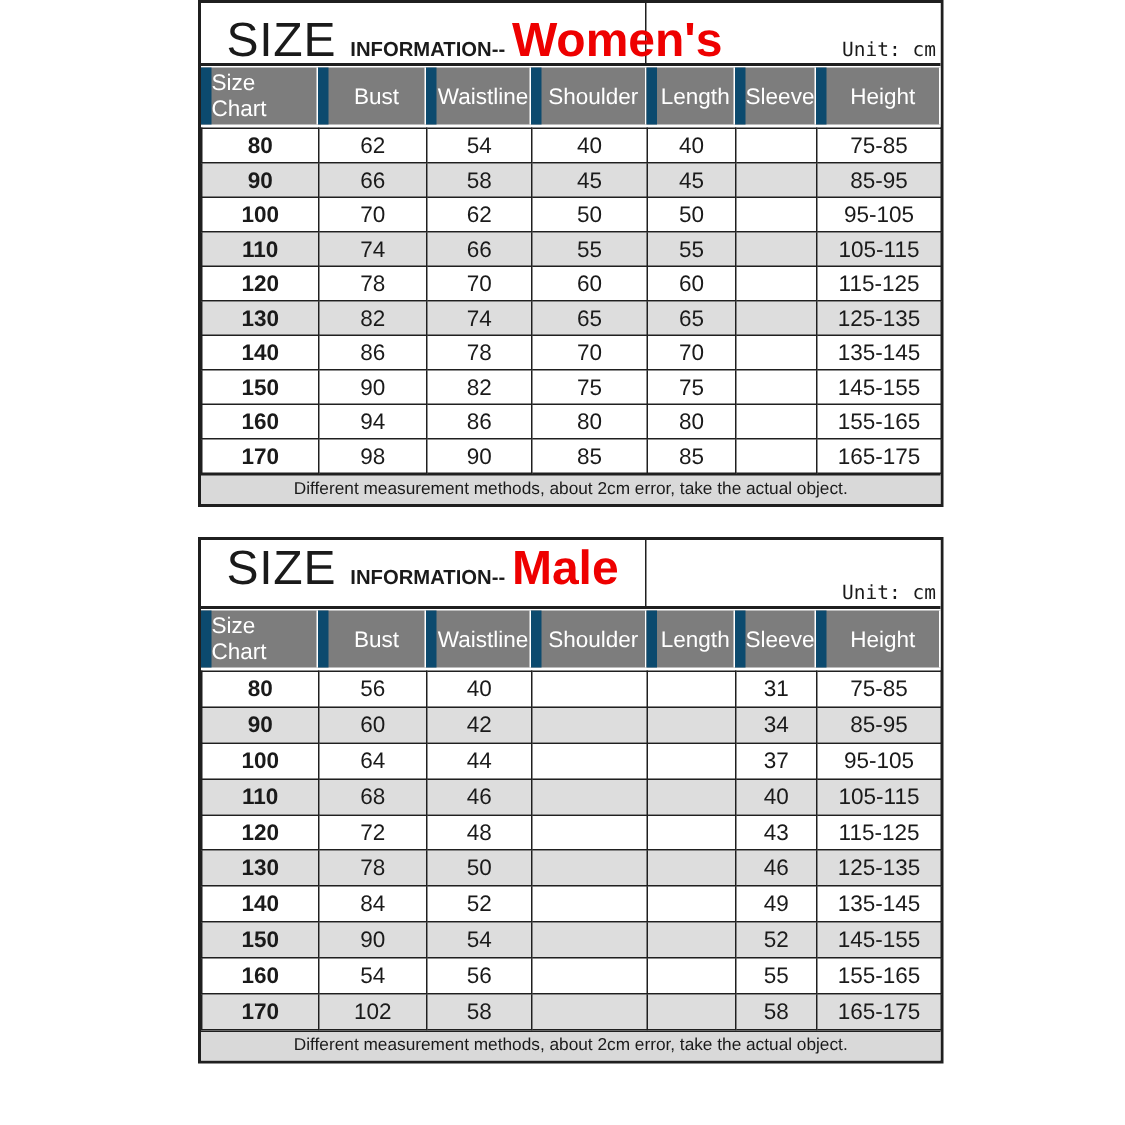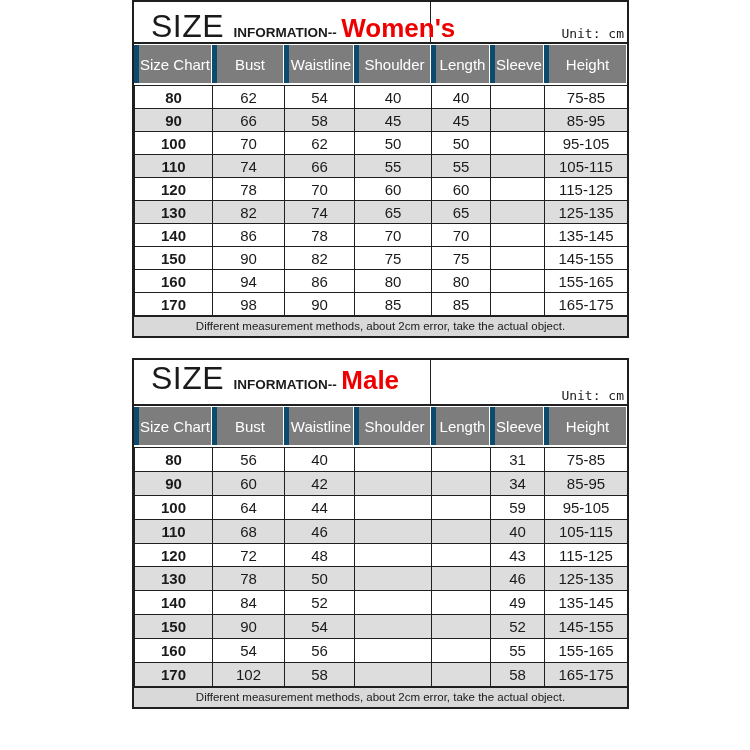--- a/index.html
+++ b/index.html
@@ -20,27 +20,27 @@
   .size-table.women{top:0;}
   .size-table.male{top:358px;}
 
   
   .title-row{display:flex;height:42px;border-bottom:2px solid var(--border-dark);background:#fff;}
   .male .title-row{height:46px;}
   .title-left{width:297px;border-right:1px solid var(--border-dark);white-space:nowrap;padding:6px 0 0 17px;}
   .male .title-left{padding-top:0;}
   .t-size{font-weight:normal;font-size:32px;letter-spacing:0.5px;}
   .t-info{font-weight:bold;font-size:13.5px;margin-left:5px;}
-  .t-group{font-weight:bold;font-size:26px;color:var(--title-red);}
+  .t-group{font-weight:bold;font-size:32px;color:var(--title-red);}
   .title-right{flex:1;position:relative;text-decoration:underline;}
   .unit{position:absolute;right:3px;bottom:1px;font-family:"DejaVu Sans Mono",monospace;font-size:13px;}
 
   
   .header-row{display:grid;grid-template-columns:78px 72px 70px 77px 59px 54px 83px;background:#fff;padding:1px 0 2px 0;}
-  .hcell{background:var(--header-bg);color:var(--header-text);height:38px;display:flex;align-items:center;justify-content:center;font-size:15px;border-left:5px solid #0c4a6e;border-right:1px solid #fff;}
+  .hcell{background:var(--header-bg);color:var(--header-text);height:38px;display:flex;align-items:center;justify-content:center;font-size:15px;border-left:7px solid #0c4a6e;border-right:1px solid #fff;}
 
   
   table.grid{width:493px;table-layout:fixed;border-collapse:collapse;}
   table.grid col:nth-child(1){width:78px;}
   table.grid col:nth-child(2){width:72px;}
   table.grid col:nth-child(3){width:70px;}
   table.grid col:nth-child(4){width:77px;}
   table.grid col:nth-child(5){width:59px;}
   table.grid col:nth-child(6){width:54px;}
   table.grid col:nth-child(7){width:83px;}
@@ -231,21 +231,21 @@
             <td></td>
             <td>34</td>
             <td>85-95</td>
           </tr>
           <tr>
             <td>100</td>
             <td>64</td>
             <td>44</td>
             <td></td>
             <td></td>
-            <td>59</td>
+            <td>37</td>
             <td>95-105</td>
           </tr>
           <tr class="shaded">
             <td>110</td>
             <td>68</td>
             <td>46</td>
             <td></td>
             <td></td>
             <td>40</td>
             <td>105-115</td>

